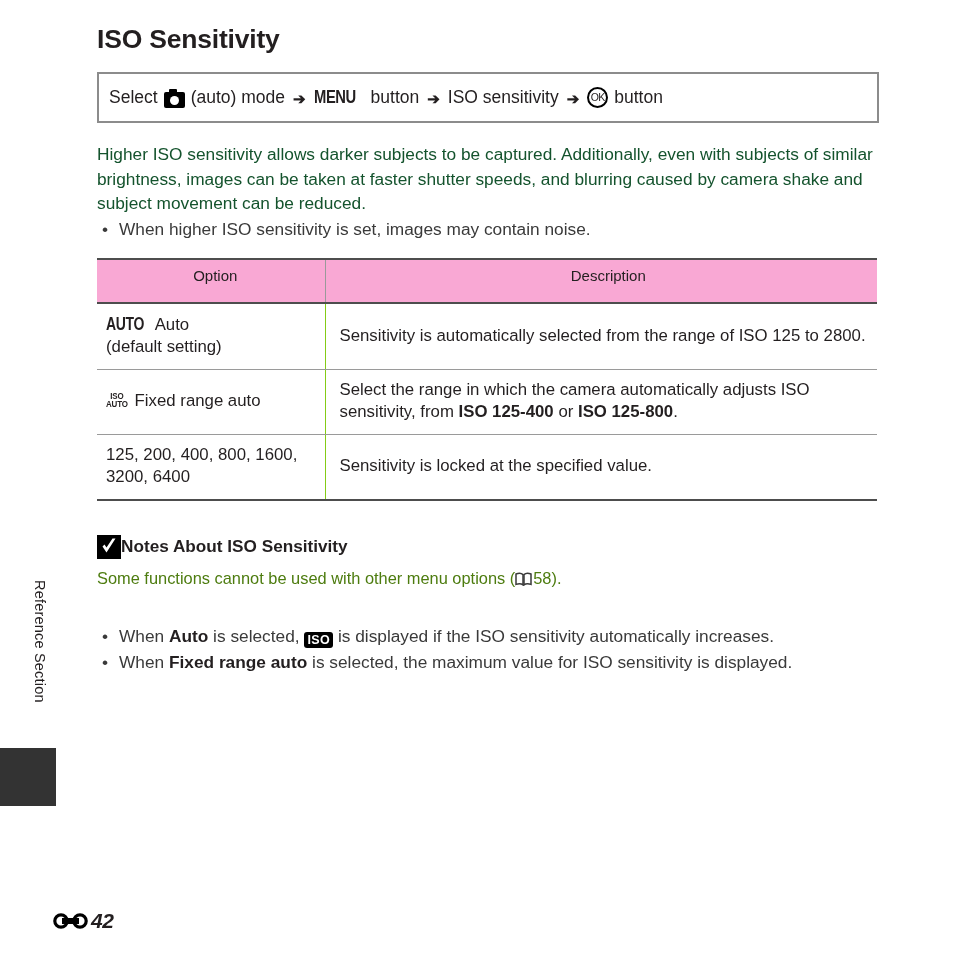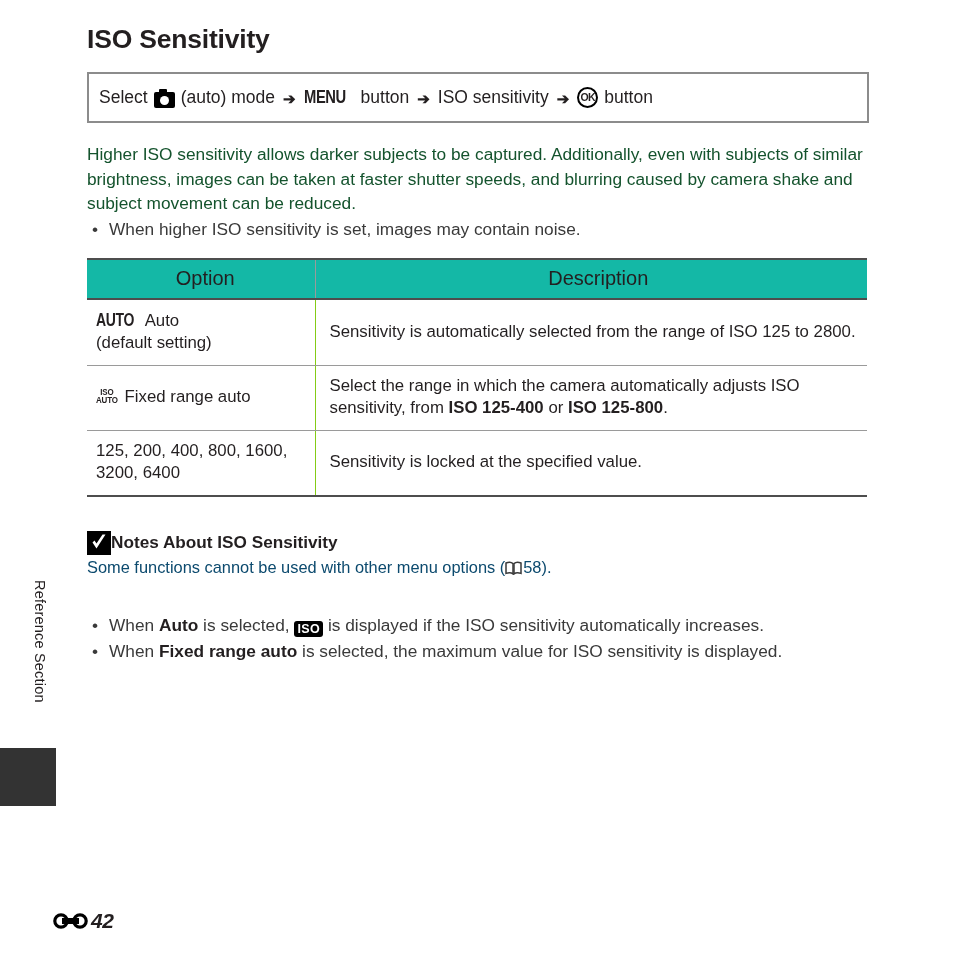--- a/index.html
+++ b/index.html
@@ -39,21 +39,21 @@
     left: 0;
     top: 748px;
     width: 56px;
     height: 58px;
     background: #333333;
   }
 
   
   .content {
     position: absolute;
-    left: 87px;
+    left: 97px;
     top: 0;
     width: 782px;
   }
 
   h1.page-title {
     margin-top: 24px;
     font-size: 26.5px;
     font-weight: bold;
     letter-spacing: -0.2px;
     color: #231f20;
@@ -120,21 +120,21 @@
   
   .icon-ok {
     display: inline-flex;
     align-items: center;
     justify-content: center;
     width: 21px;
     height: 21px;
     border: 2px solid #000;
     border-radius: 50%;
     font-size: 10.5px;
-    font-weight: bold;
+    font-weight: normal;
     letter-spacing: -0.6px;
     line-height: 1;
     vertical-align: -4px;
   }
 
   .arrow { font-size: 15px; font-weight: bold; padding: 0 2px; }
 
   
   .body-text {
     margin-top: 19px;
@@ -164,27 +164,27 @@
     border-collapse: collapse;
     table-layout: fixed;
   }
   table.opt-table th,
   table.opt-table td {
     text-align: left;
     vertical-align: middle;
     font-weight: normal;
   }
   table.opt-table thead th {
-    background: #14b8a6;
+    background: #f9a8d4;
     border-top: 2px solid #4d4d4d;
     border-bottom: 2px solid #4d4d4d;
     text-align: center;
-    font-size: 20px;
-    color: #231f20;
-    padding: 7px 0 8px;
+    font-size: 15px;
+    color: #231f20;
+    padding: 7px 0 18px;
   }
   table.opt-table tbody td {
     border-bottom: 1px solid #9a9a9a;
     font-size: 16.8px;
     color: #231f20;
     padding: 9px 10px 10px 10px;
     line-height: 1.34;
   }
   table.opt-table tbody tr:last-child td { border-bottom: 2px solid #4d4d4d; }
   .col-option { width: 228px; border-right: 1px solid #84cc16; padding-left: 9px !important; }
@@ -223,24 +223,24 @@
   .note-head {
     display: flex;
     align-items: center;
   }
   .note-title {
     font-size: 17.2px;
     font-weight: bold;
     color: #231f20;
   }
   .note-body {
-    margin-top: 1px;
+    margin-top: 8px;
     font-size: 16.4px;
     line-height: 1.4;
-    color: #0c4a6e;
+    color: #4d7c0f;
   }
 
   
   .icon-check-box {
     position: relative;
     width: 24px; height: 24px;
     background: #000;
     display: inline-block;
     flex: 0 0 24px;
   }

